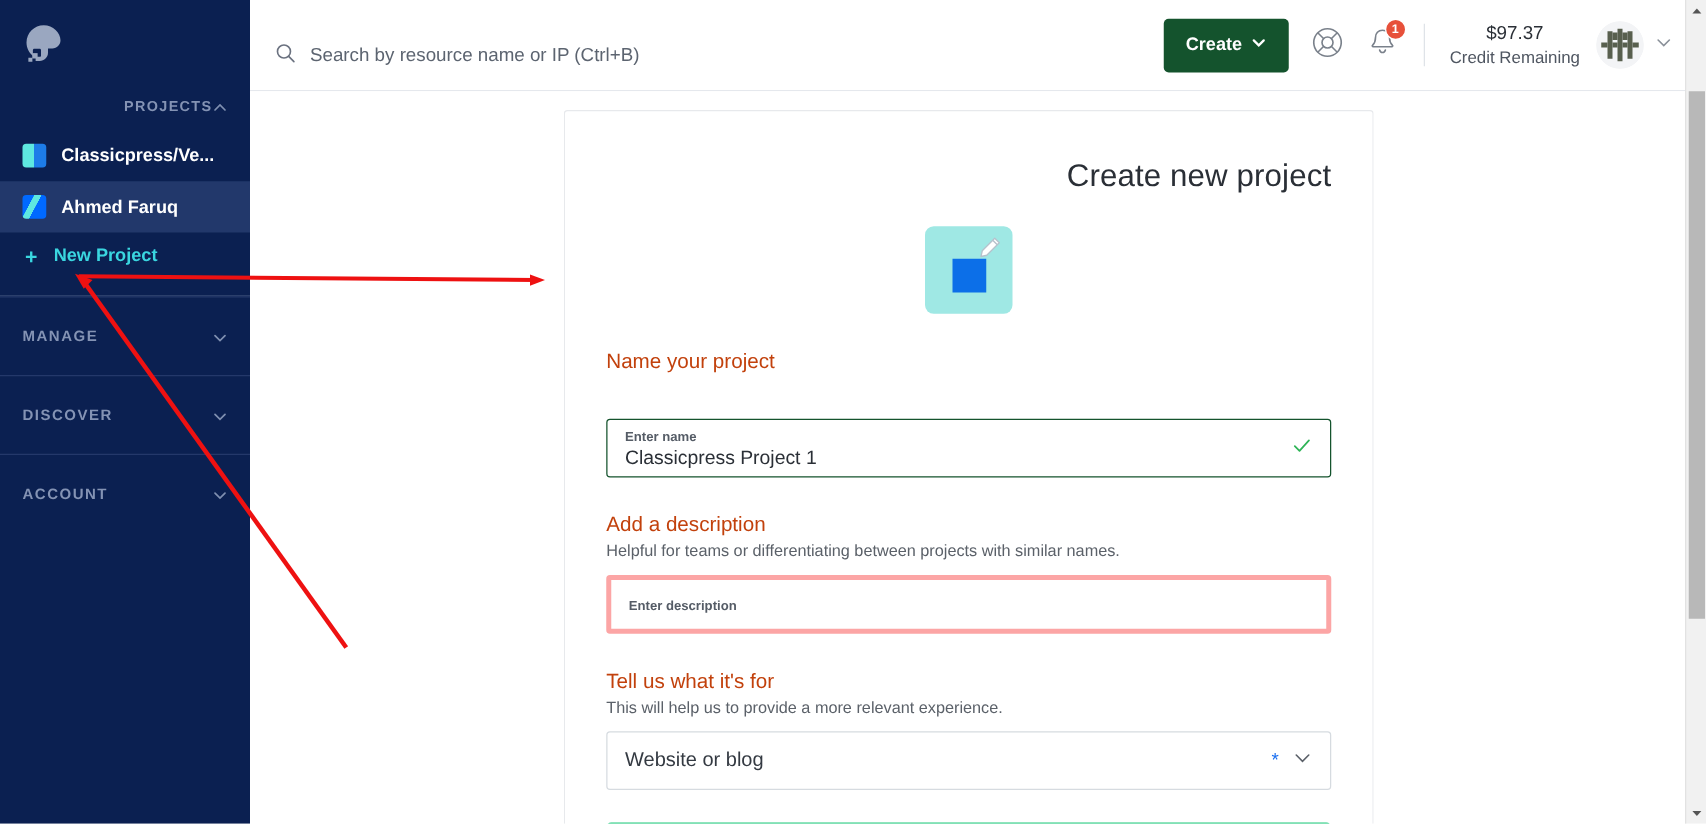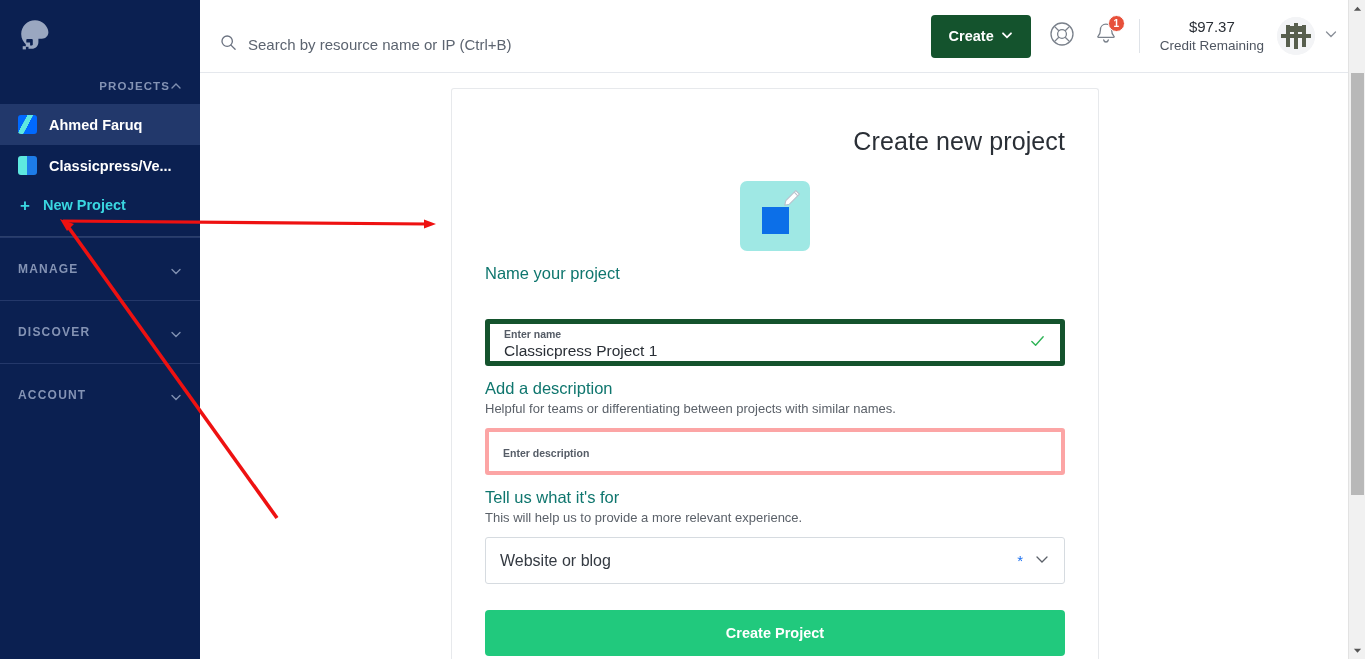--- a/index.html
+++ b/index.html
@@ -108,29 +108,29 @@
   .proj-avatar{
     width:70px; height:70px; background:#9fe8e4; border-radius:7px;
     position:relative;
   }
   .pa-square{
     position:absolute; left:22px; top:26px; width:27px; height:27px;
     background:#0c6fe8;
   }
   .pa-pencil{ position:absolute; right:7px; top:6px; }
 
-  .field-label{ font-size:16.5px; color:#0f766e; margin-top:13px; }
+  .field-label{ font-size:16.5px; color:#c2410c; margin-top:29px; }
   .field-sub{ font-size:13px; color:#5b6169; margin-top:3px; }
 
   .inp{
     margin-top:12px; height:47px; border:4px solid #fca5a5; border-radius:3px;
     padding:5px 14px 0; position:relative; display:flex; flex-direction:column;
     justify-content:center; cursor:text; background:#fff;
   }
-  .inp.focused{ border:5px solid #14532d;margin-top:36px; }
+  .inp.focused{ border:1px solid #14532d;margin-top:36px; }
   .inp-lbl{ font-size:10.5px; font-weight:700; color:#555c66; line-height:1.25; }
   .inp-val{ font-size:15.5px; color:#2a2f36; line-height:1.35; }
   .inp-check{ position:absolute; right:14px; top:50%; transform:translateY(-50%); }
 
   .select{
     margin-top:12px; height:47px; border:1px solid #d6dbe0; border-radius:3px;
     display:flex; align-items:center; padding:0 14px 0 14px;
     cursor:pointer; background:#fff;
   }
   .select-val{ font-size:16px; color:#343a42; flex:1; }
@@ -177,28 +177,28 @@
 
     <div class="sb-section-head">
       <span>PROJECTS</span>
       <span class="chev">
         <svg viewBox="0 0 12 12" width="12" height="12">
             <path d="M2 8L6 4L10 8" stroke="#7f8fb0" stroke-width="1.4" fill="none" stroke-linecap="round"></path>
           </svg>
       </span>
     </div>
 
+    <div class="proj-item">
+      <span class="proj-ico b"></span>
+      <span class="proj-label">Classicpress/Ve...</span>
+    </div>
+
     <div class="proj-item active">
       <span class="proj-ico a"></span>
       <span class="proj-label">Ahmed Faruq</span>
-    </div>
-
-    <div class="proj-item">
-      <span class="proj-ico b"></span>
-      <span class="proj-label">Classicpress/Ve...</span>
     </div>
 
     <div class="new-proj">
       <span class="plus">+</span>
       <span>New Project</span>
     </div>
 
     <div class="sb-divider"></div>
 
     <div class="sb-group">

